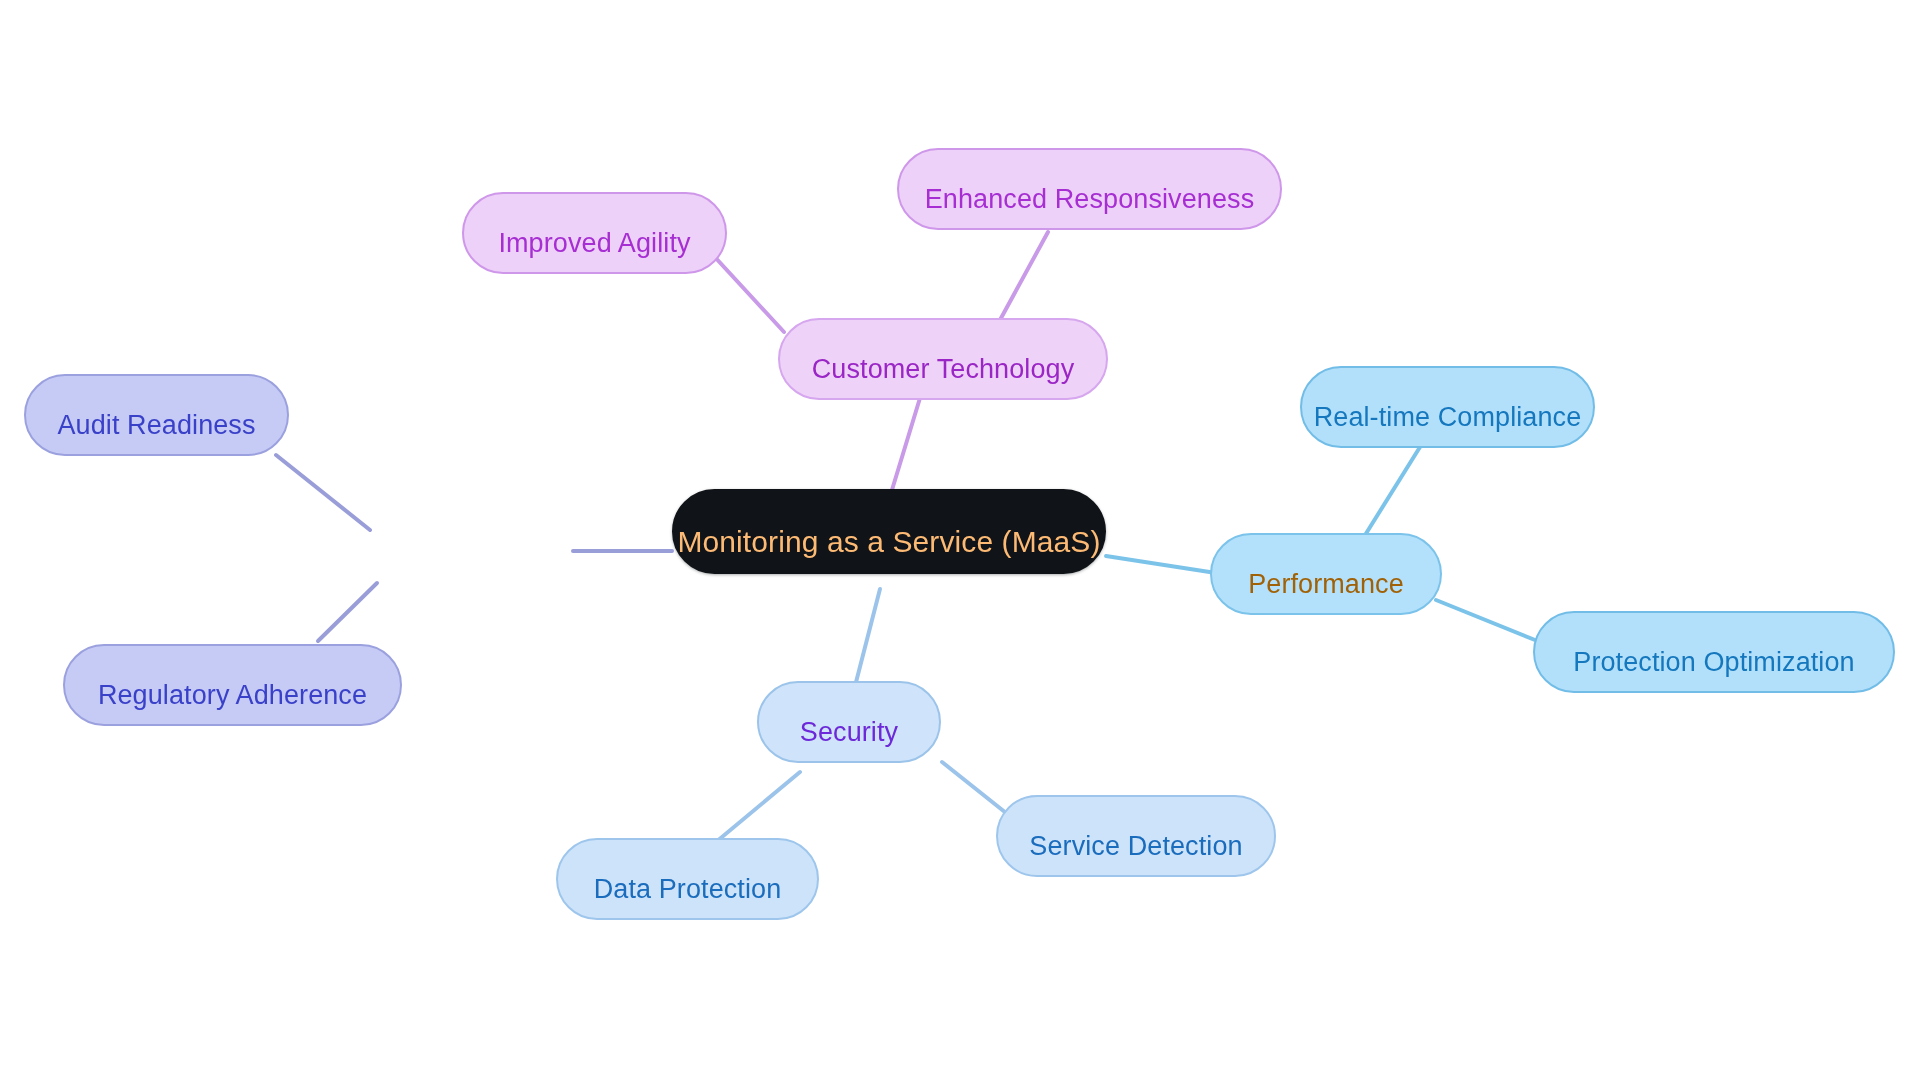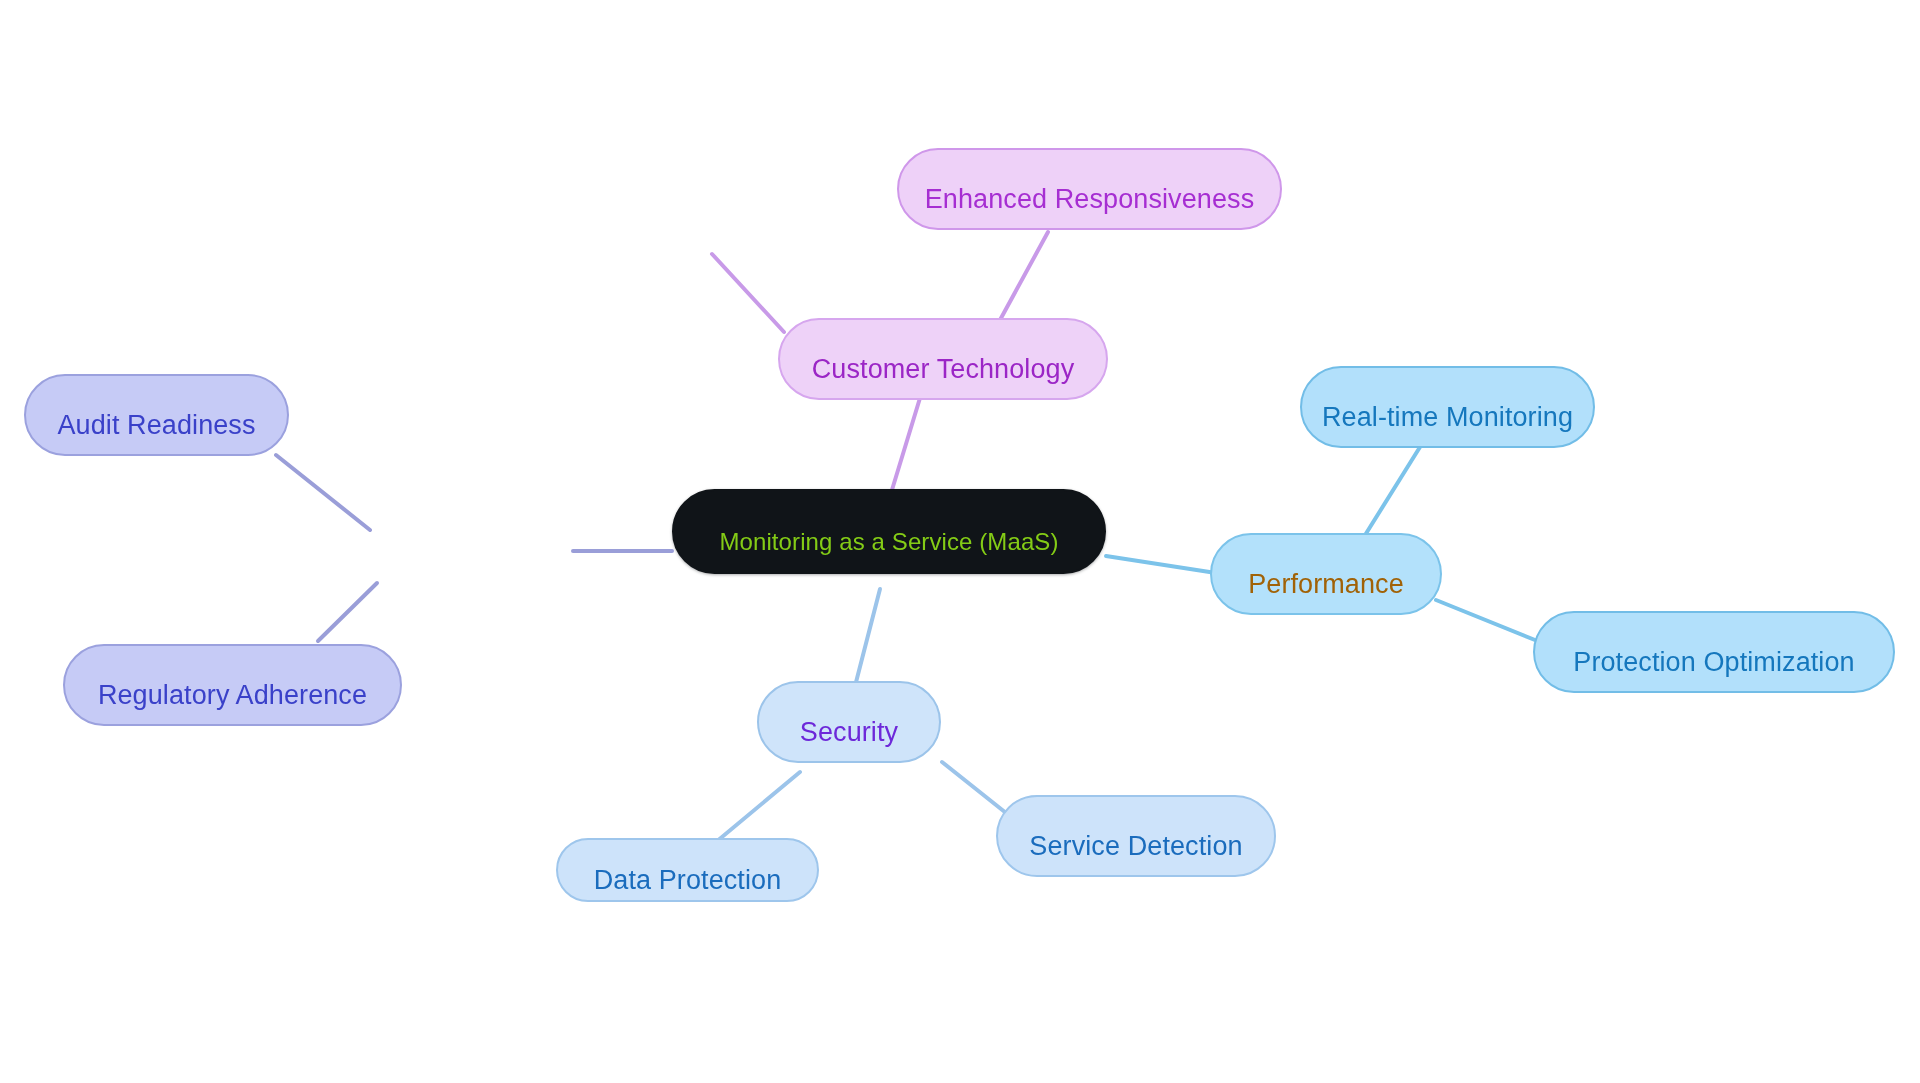--- a/index.html
+++ b/index.html
@@ -47,22 +47,22 @@
   .node-label {
     display: block;
     line-height: 1;
     margin-top: 20px;
   }
 
   
   .node--root {
     background: #101418;
     border-color: #101418;
-    color: #84cc16;
-    font-size: 24px;
+    color: #fdba74;
+    font-size: 30px;
     box-shadow: 0 1px 3px rgba(16, 20, 24, 0.35);
   }
 
   
   .node--lavender {
     background: #c8cdf7;
     border-color: #a8aee4;
     color: #2f36c4;
     font-size: 27px;
   }
@@ -158,42 +158,45 @@
   </div>
 
   <div class="node node--lavender-branch" style="left:63px; top:644px; width:339px; height:82px;">
     <span class="node-label">Regulatory Adherence</span>
   </div>
 
   <div class="node node--lilac" style="left:778px; top:318px; width:330px; height:82px;">
     <span class="node-label">Customer Technology</span>
   </div>
 
+  <div class="node node--lilac-branch" style="left:462px; top:192px; width:265px; height:82px;">
+    <span class="node-label">Improved Agility</span>
+  </div>
 
   <div class="node node--lilac-branch" style="left:897px; top:148px; width:385px; height:82px;">
     <span class="node-label">Enhanced Responsiveness</span>
   </div>
 
   <div class="node node--sky" style="left:1210px; top:533px; width:232px; height:82px;">
     <span class="node-label">Performance</span>
   </div>
 
   <div class="node node--sky-branch" style="left:1300px; top:366px; width:295px; height:82px;">
-    <span class="node-label">Real-time Monitoring</span>
+    <span class="node-label">Real-time Compliance</span>
   </div>
 
   <div class="node node--sky-branch" style="left:1533px; top:611px; width:362px; height:82px;">
     <span class="node-label">Protection Optimization</span>
   </div>
 
   <div class="node node--pale" style="left:757px; top:681px; width:184px; height:82px;">
     <span class="node-label">Security</span>
   </div>
 
-  <div class="node node--pale-branch" style="left:556px; top:838px; width:263px; height:64px;">
+  <div class="node node--pale-branch" style="left:556px; top:838px; width:263px; height:82px;">
     <span class="node-label">Data Protection</span>
   </div>
 
   <div class="node node--pale-branch" style="left:996px; top:795px; width:280px; height:82px;">
     <span class="node-label">Service Detection</span>
   </div>
 
 </div>
 
 </body></html>

